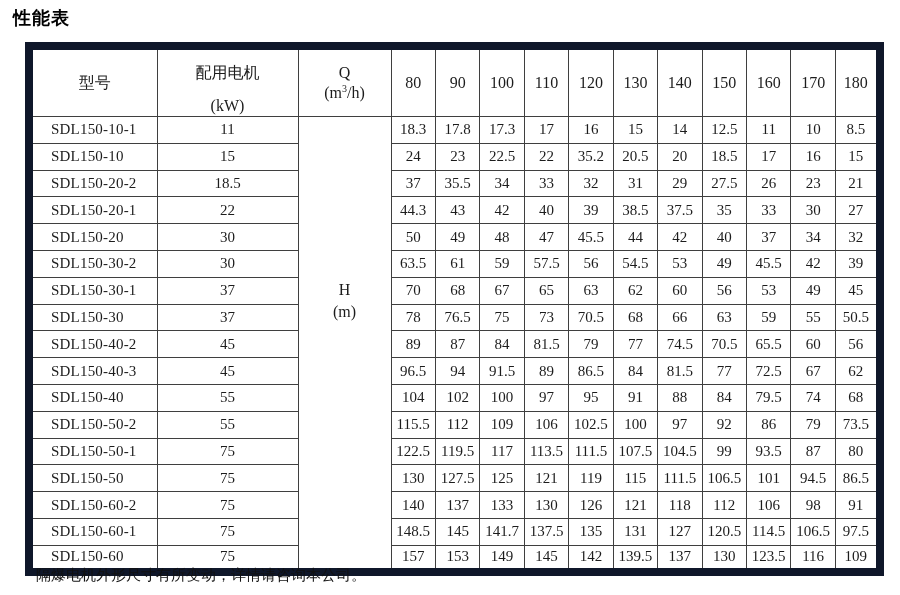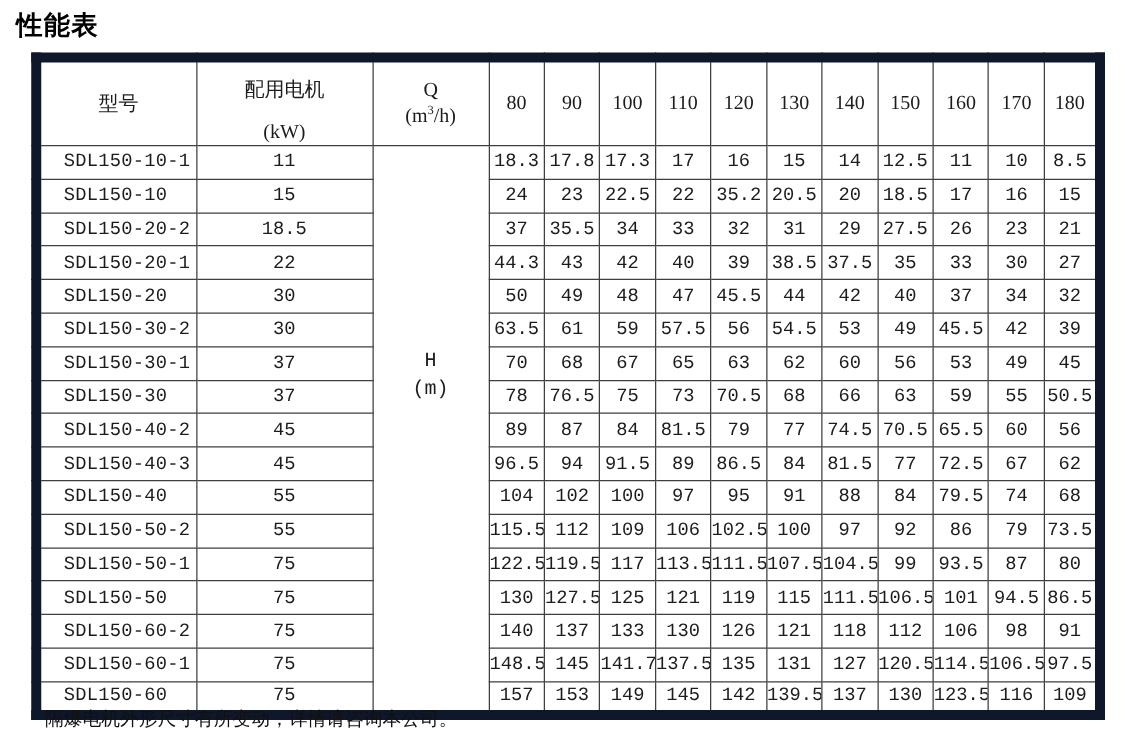--- a/index.html
+++ b/index.html
@@ -8,21 +8,21 @@
     font-family: "Liberation Serif", "DejaVu Serif", serif;
     color: #1c1c1c;
     position: relative;
   }
   .page-title {
     position: absolute;
     left: 13px;
     top: 6px;
     font-family: "Liberation Sans", "DejaVu Sans", sans-serif;
     font-weight: 700;
-    font-size: 21px;
+    font-size: 18px;
     letter-spacing: 1px;
     color: #000;
   }
   .perf-table {
     position: absolute;
     left: 25px;
     top: 42px;
     width: 851px;
     border-collapse: collapse;
     table-layout: fixed;
@@ -32,21 +32,21 @@
     border: 1px solid #3f3f3f;
     text-align: center;
     vertical-align: middle;
     font-weight: 400;
     font-size: 15px;
     padding: 0;
     overflow: hidden;
     white-space: nowrap;
   }
   .perf-table thead th { height: 54px; font-size: 16px; }
-  .perf-table tbody tr { height: 26.8px; font-family: Liberation Mono, monospace; }
+  .perf-table tbody tr { height: 26.8px; }
   col.c-model { width: 128px; }
   col.c-motor { width: 141px; }
   col.c-unit  { width: 93px; }
   col.c-flow  { width: 44.45px; }
   td.model {
     text-align: left;
     padding-left: 18px;
     font-size: 15px;
     letter-spacing: 0.2px;
   }

